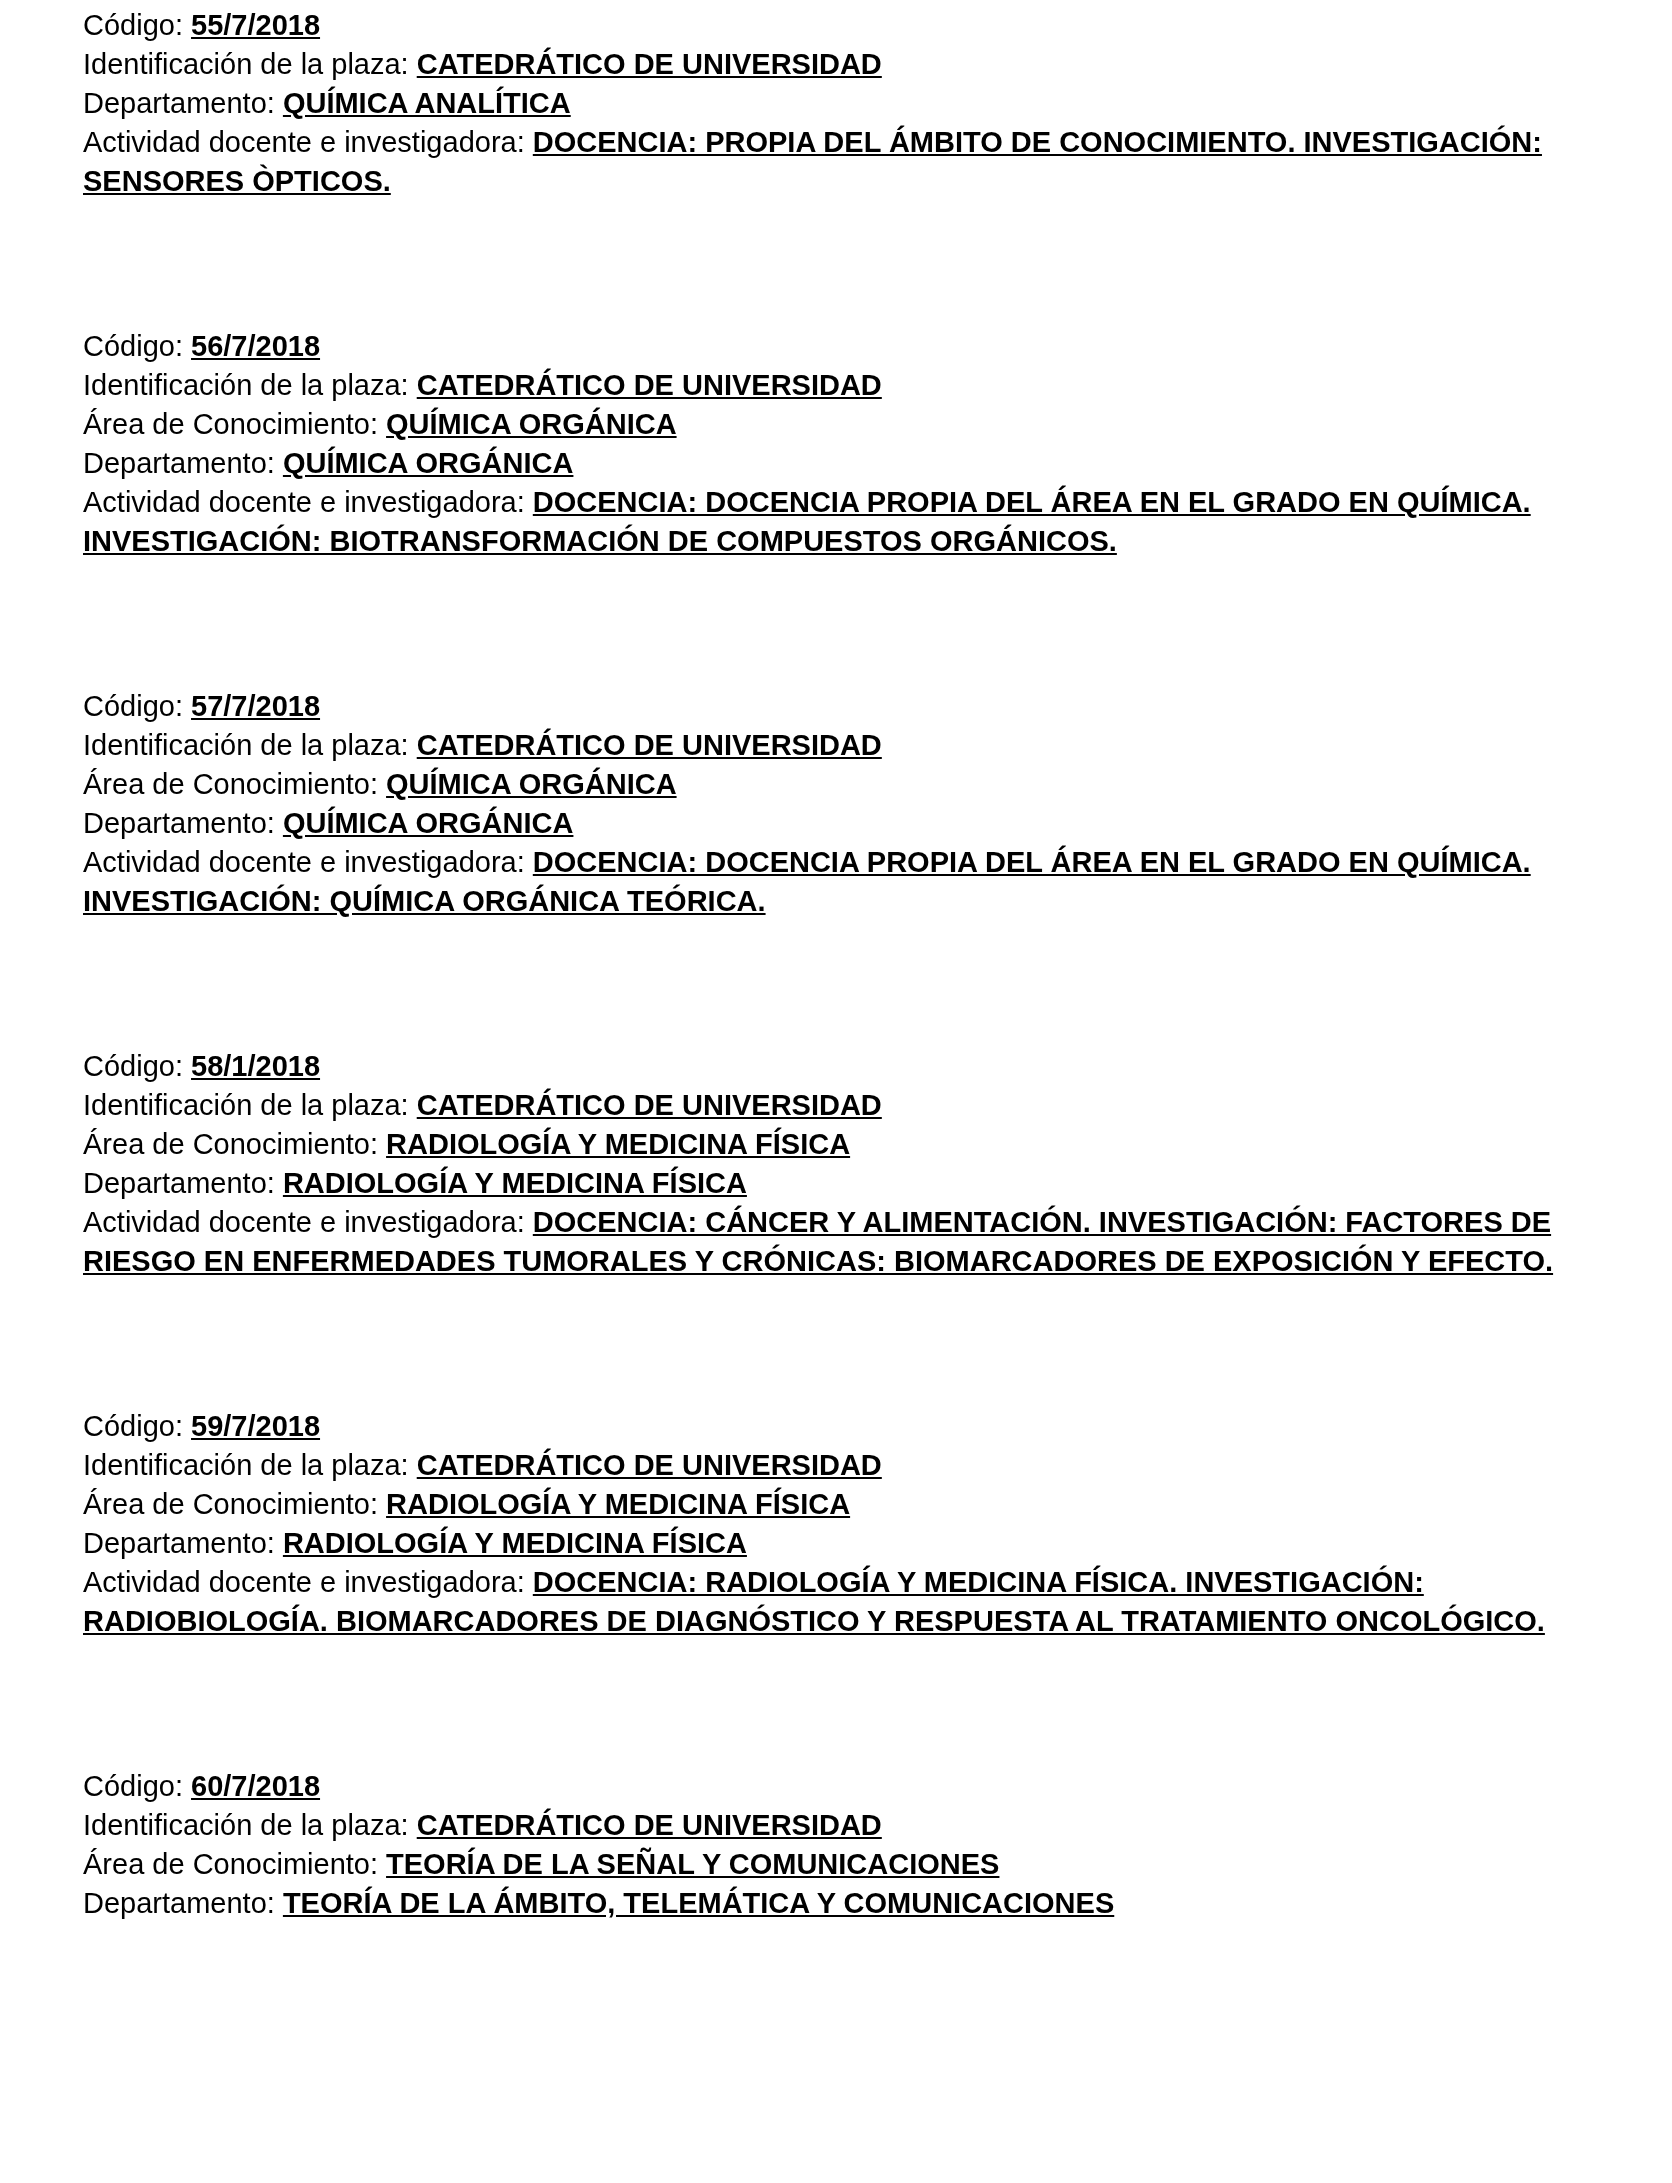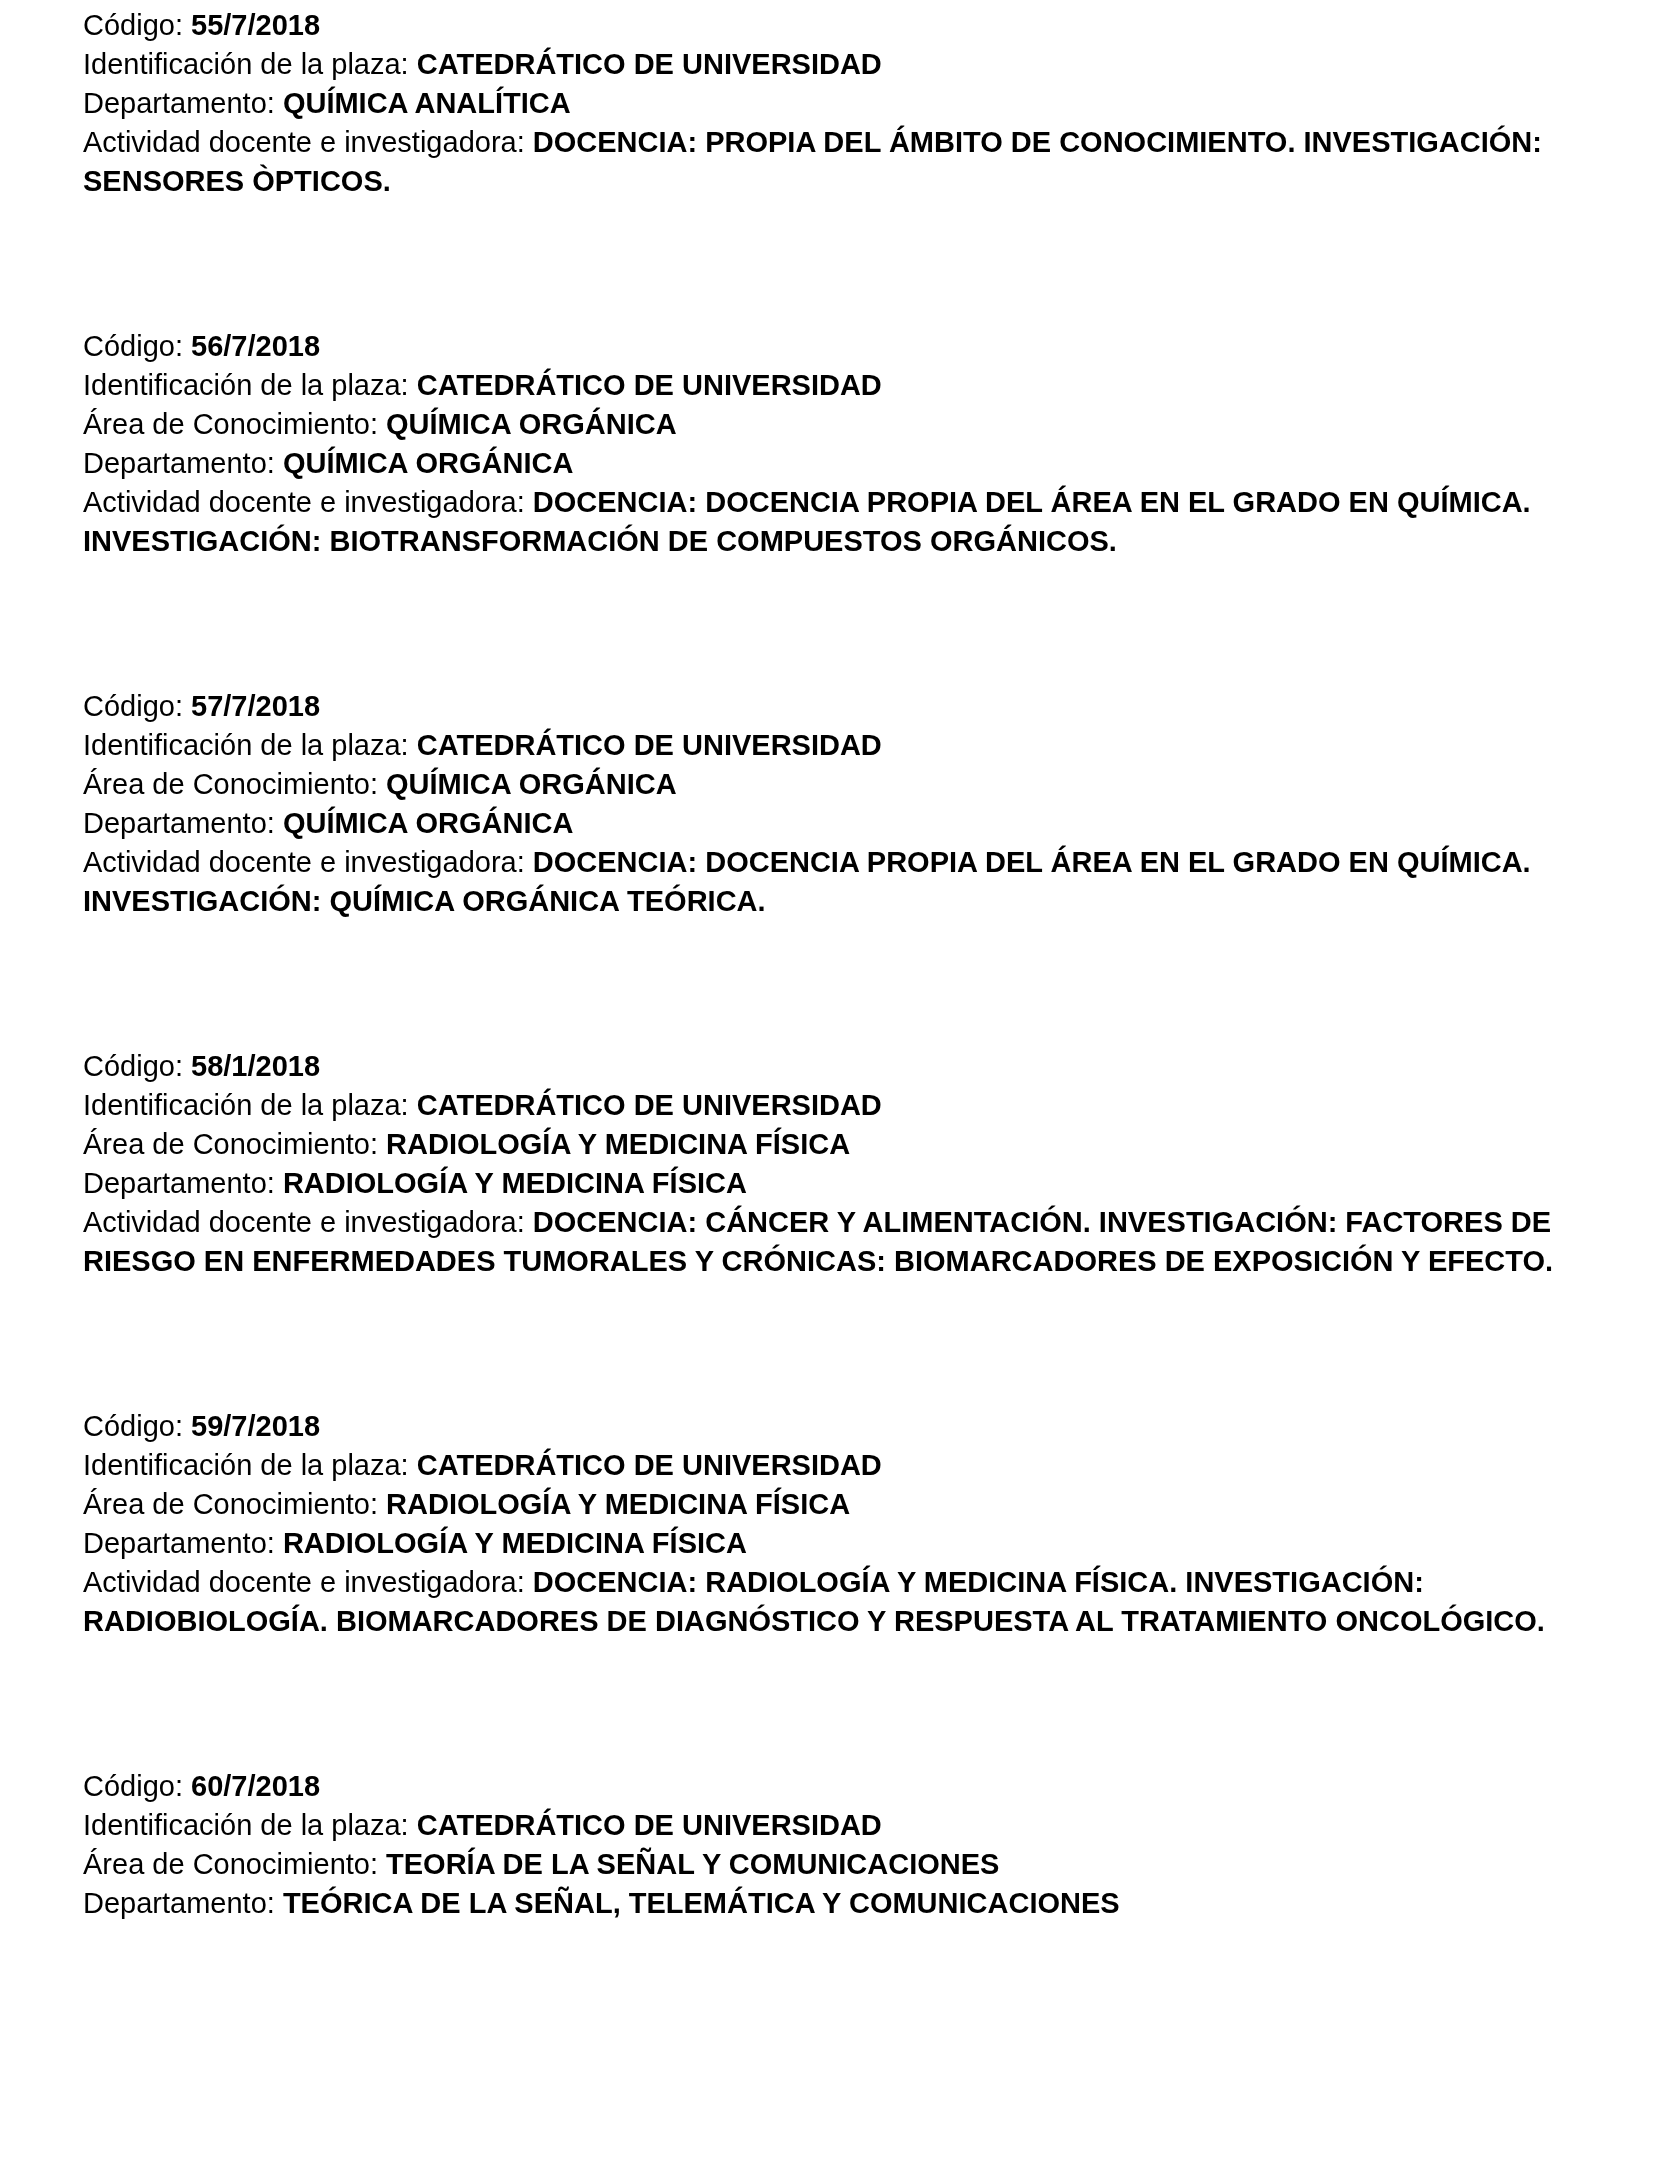--- a/index.html
+++ b/index.html
@@ -27,20 +27,21 @@
     margin-top: 12px;
   }
   .line {
     font-weight: 400;
   }
   .lbl {
     font-weight: 400;
   }
   .val {
     font-weight: 700;
+    text-decoration: underline;
   }
 </style>
 </head>
 <body style="color: rgb(0, 0, 0); background: rgb(255, 255, 255);">
 
 <main class="page">
   <div id="entries-container">
   <section class="entry">
     <p class="line"><span class="lbl">Código:</span> <span class="val">55/7/2018</span></p>
     <p class="line"><span class="lbl">Identificación de la plaza:</span> <span class="val">CATEDRÁTICO DE UNIVERSIDAD</span></p>
@@ -77,17 +78,17 @@
     <p class="line"><span class="lbl">Identificación de la plaza:</span> <span class="val">CATEDRÁTICO DE UNIVERSIDAD</span></p>
     <p class="line"><span class="lbl">Área de Conocimiento:</span> <span class="val">RADIOLOGÍA Y MEDICINA FÍSICA</span></p>
     <p class="line"><span class="lbl">Departamento:</span> <span class="val">RADIOLOGÍA Y MEDICINA FÍSICA</span></p>
     <p class="line"><span class="lbl">Actividad docente e investigadora:</span> <span class="val">DOCENCIA: RADIOLOGÍA Y MEDICINA FÍSICA. INVESTIGACIÓN: RADIOBIOLOGÍA. BIOMARCADORES DE DIAGNÓSTICO Y RESPUESTA AL TRATAMIENTO ONCOLÓGICO.</span></p>
   </section>
 
   <section class="entry">
     <p class="line"><span class="lbl">Código:</span> <span class="val">60/7/2018</span></p>
     <p class="line"><span class="lbl">Identificación de la plaza:</span> <span class="val">CATEDRÁTICO DE UNIVERSIDAD</span></p>
     <p class="line"><span class="lbl">Área de Conocimiento:</span> <span class="val">TEORÍA DE LA SEÑAL Y COMUNICACIONES</span></p>
-    <p class="line"><span class="lbl">Departamento:</span> <span class="val">TEÓRICA DE LA SEÑAL, TELEMÁTICA Y COMUNICACIONES</span></p>
+    <p class="line"><span class="lbl">Departamento:</span> <span class="val">TEORÍA DE LA ÁMBITO, TELEMÁTICA Y COMUNICACIONES</span></p>
   </section>
 </div>
 </main>
 
 
 </body></html>

